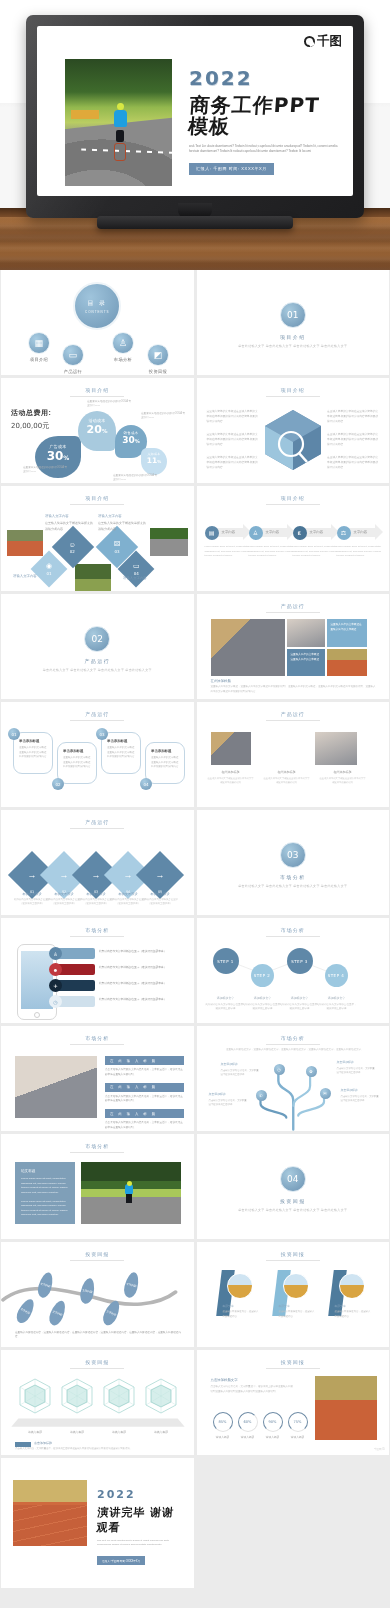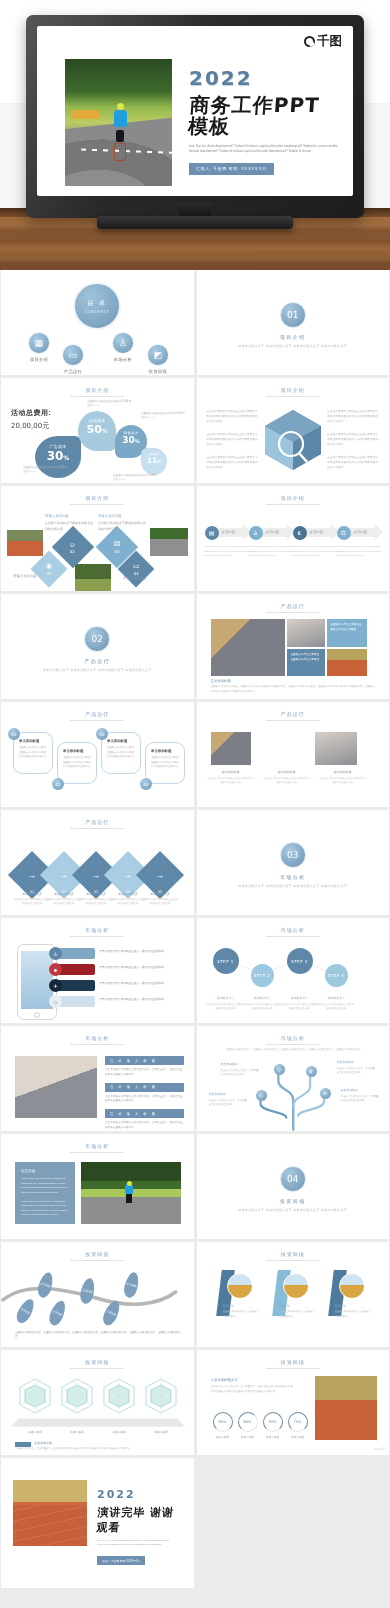--- a/index.html
+++ b/index.html
@@ -398,21 +398,21 @@
         <div class="pl1">活动总费用:</div>
         <div class="pl2">20,00,00元</div>
       </div>
 
       <div class="petal" style="left:34px;top:58px;width:46px;height:42px;background:#5f88a8;border-radius:50% 6px 50% 50%;padding-top:8px;">
         <div class="pk">广告成本</div>
         <div class="pv" style="font-size:12px;"><span>30</span><span style="font-size:6px;">%</span></div>
       </div>
       <div class="petal" style="left:77px;top:33px;width:38px;height:40px;background:#a8cade;border-radius:50% 50% 6px 50%;padding-top:7px;">
         <div class="pk">活动成本</div>
-        <div class="pv" style="font-size:11px;"><span>50</span><span style="font-size:5.5px;">%</span></div>
+        <div class="pv" style="font-size:11px;"><span>20</span><span style="font-size:5.5px;">%</span></div>
       </div>
       <div class="petal" style="left:114px;top:47px;width:32px;height:33px;background:#7aa8c6;border-radius:50% 50% 50% 6px;padding-top:6px;">
         <div class="pk" style="font-size:3.4px;">销售成本</div>
         <div class="pv" style="font-size:9px;"><span>30</span><span style="font-size:5px;">%</span></div>
       </div>
       <div class="petal" style="left:140px;top:70px;width:26px;height:27px;background:#c5dff0;border-radius:6px 50% 50% 50%;padding-top:4px;">
         <div class="pk" style="font-size:3px;">人际成本</div>
         <div class="pv" style="font-size:7.5px;"><span>11</span><span style="font-size:4px;">%</span></div>
       </div>
       <div class="callout" style="left:86px;top:22px;">这里要简短地描述的你的数据OOLA

